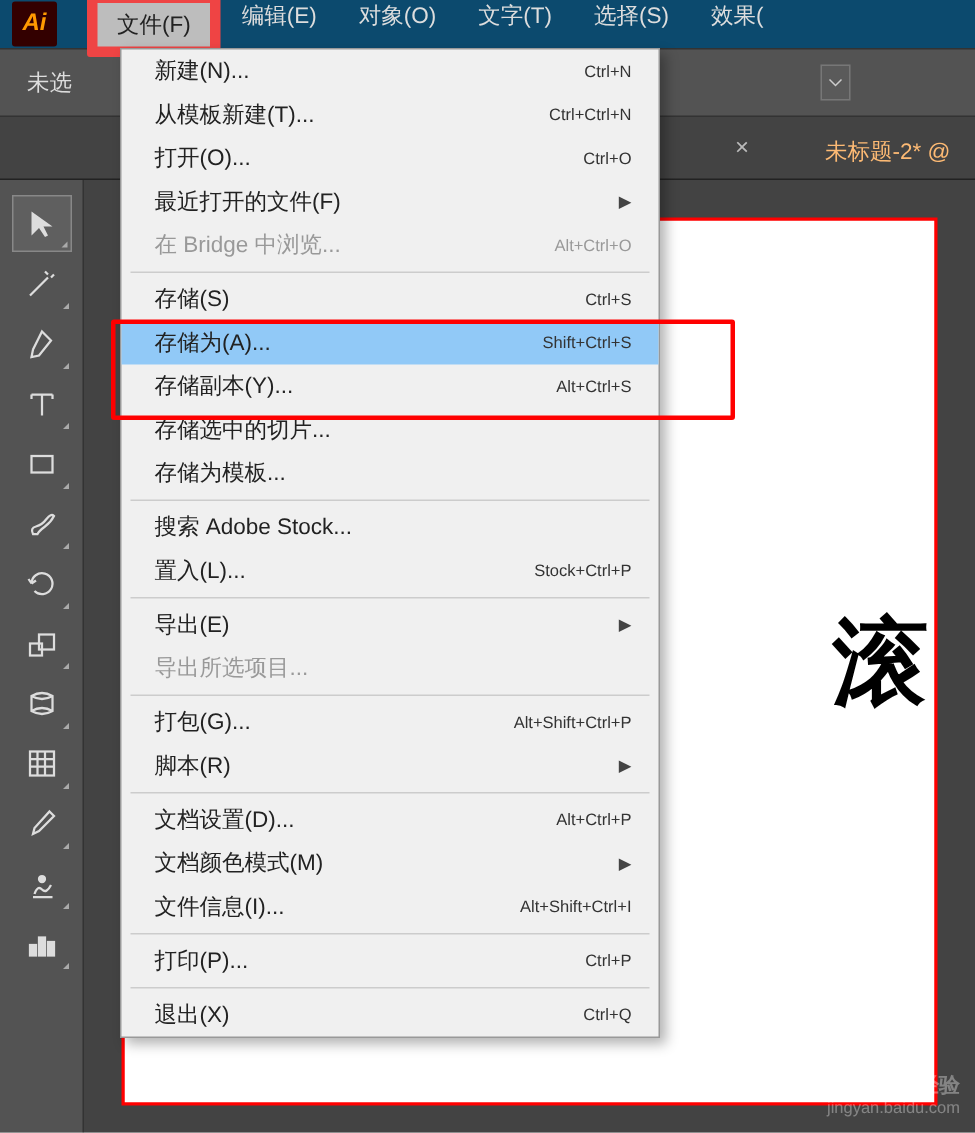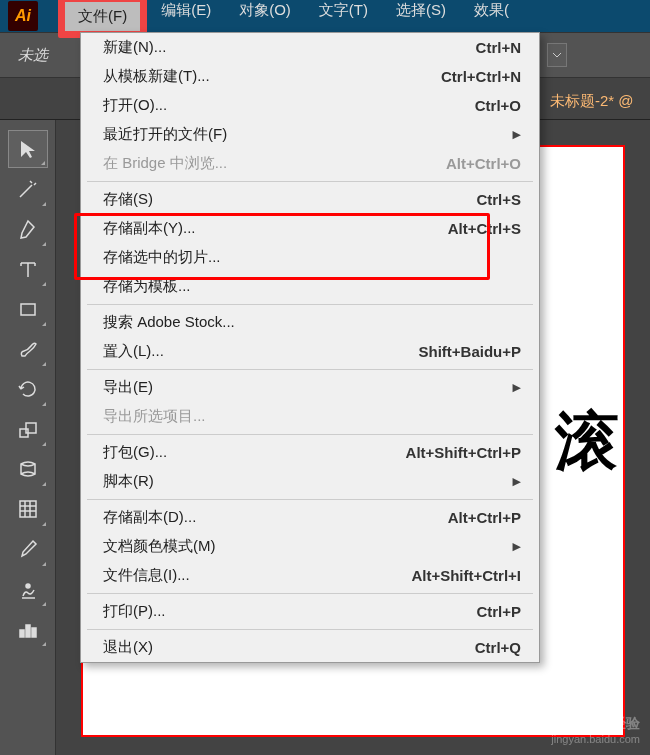--- a/index.html
+++ b/index.html
@@ -5,47 +5,47 @@
 * { margin: 0; padding: 0; box-sizing: border-box; font-family: "Microsoft YaHei", sans-serif; }
 body { background: #535353; width: 650px; height: 755px; overflow: hidden; position: relative; }
 
 .menubar { background: #0c4a6e; height: 32px; display: flex; align-items: center; padding-left: 8px; }
 .app-logo { width: 30px; height: 30px; background: #330000; display: flex; align-items: center; justify-content: center; margin-right: 20px; border-radius: 2px; }
 .app-logo span { color: #ff9a00; font-weight: bold; font-size: 16px; font-style: italic; }
 .menu-item { color: #ddd; padding: 6px 14px; font-size: 15px; cursor: pointer; }
 .menu-item.active { background: #bdbdbd; color: #222; border: 7px solid #ef4444; border-radius: 2px; padding: 5px 13px; }
 
 .toolbar { background: #535353; height: 46px; display: flex; align-items: center; padding-left: 18px; border-top: 1px solid #333; border-bottom: 1px solid #333; }
-.toolbar-label { color: #ddd; font-size: 15px; font-style: italic; }
+.toolbar-label { color: #ddd; font-size: 15px; }
 .toolbar-sep { width: 1px; height: 28px; background: #6a6a6a; margin: 0 8px 0 52px; }
 .toolbar-dropdown { width: 20px; height: 24px; border: 1px solid #777; background: #5a5a5a; margin-left: 438px; display: flex; align-items: center; justify-content: center; }
 
 .doc-tabs { background: #434343; height: 42px; display: flex; align-items: flex-end; padding-left: 56px; border-bottom: 1px solid #222; position: relative; }
 .close-tab { color: #bbb; position: absolute; left: 490px; top: 12px; font-size: 16px; cursor: pointer; }
 .doc-tab { color: #fdba74; font-size: 15px; padding: 8px 14px; margin-left: 480px; }
 
 .main { display: flex; height: calc(755px - 120px); }
 
 .tool-panel { width: 56px; background: #535353; padding-top: 10px; display: flex; flex-direction: column; align-items: center; gap: 2px; border-right: 1px solid #333; }
 .tool-panel .tool { width: 40px; height: 38px; display: flex; align-items: center; justify-content: center; color: #ddd; cursor: pointer; position: relative; }
 .tool-panel .tool.sel { border: 1px solid #888; background: #5f5f5f; }
 .tool-panel .tool svg { width: 22px; height: 22px; stroke: #ddd; fill: none; stroke-width: 1.5; }
 .tool-chevron { position: absolute; bottom: 2px; right: 2px; width: 0; height: 0; border-left: 4px solid transparent; border-bottom: 4px solid #aaa; }
 
 .canvas-area { flex: 1; background: #434343; padding: 26px; }
 .artboard { background: #fff; width: 100%; height: 590px; border: 1px solid #ff0000; outline: 2px solid #ff0000; outline-offset: -1px; display: flex; align-items: center; justify-content: flex-end; padding-right: 0; overflow: hidden; }
 .artboard-text { font-size: 64px; font-weight: 900; color: #000; text-align: right; letter-spacing: 4px; }
 
-.dropdown { position: absolute; left: 80px; top: 32px; width: 460px; background: #f0f0f0; border: 1px solid #999; box-shadow: 4px 4px 8px rgba(0,0,0,0.3); z-index: 100; }
+.dropdown { position: absolute; left: 80px; top: 32px; width: 360px; background: #f0f0f0; border: 1px solid #999; box-shadow: 4px 4px 8px rgba(0,0,0,0.3); z-index: 100; }
 .dropdown-row { display: flex; justify-content: space-between; align-items: center; padding: 5px 18px 5px 22px; font-size: 15px; color: #222; cursor: pointer; position: relative; }
 .dropdown-row.disabled { color: #999; }
 .dropdown-row.highlight { background: #91c9f7; }
 .dropdown-row .arrow { font-size: 11px; color: #444; }
 .dropdown-sep { height: 1px; background: #ccc; margin: 3px 6px; }
-.shortcut { color: #333; font-size: 15px; font-weight: bold; }
+.shortcut { color: #333; font-size: 11px; }
 .dropdown-row.disabled .shortcut { color: #999; }
 
 .red-box { position: absolute; left: 74px; top: 213px; width: 416px; height: 67px; border: 3px solid #ff0000; pointer-events: none; z-index: 200; border-radius: 2px; }
 
 .watermark { position: absolute; right: 10px; bottom: 10px; color: rgba(255,255,255,0.35); font-size: 11px; text-align: right; z-index: 50; margin-left: 36px; }
 .watermark .wm1 { font-size: 14px; font-weight: bold; }
 </style>
 </head>
 <body>
 
@@ -191,58 +191,62 @@
     </div>
     <div class="dropdown-row disabled">
       <span>在 Bridge 中浏览...</span>
       <span class="shortcut">Alt+Ctrl+O</span>
     </div>
     <div class="dropdown-sep"></div>
     <div class="dropdown-row">
       <span>存储(S)</span>
       <span class="shortcut">Ctrl+S</span>
     </div>
+    <div class="dropdown-row highlight">
+      <span>存储为(A)...</span>
+      <span class="shortcut">Shift+Ctrl+S</span>
+    </div>
     <div class="dropdown-row">
       <span>存储副本(Y)...</span>
       <span class="shortcut">Alt+Ctrl+S</span>
     </div>
     <div class="dropdown-row">
       <span>存储选中的切片...</span>
     </div>
     <div class="dropdown-row">
       <span>存储为模板...</span>
     </div>
     <div class="dropdown-sep"></div>
     <div class="dropdown-row">
       <span>搜索 Adobe Stock...</span>
     </div>
     <div class="dropdown-row">
       <span>置入(L)...</span>
-      <span class="shortcut">Shift+Baidu+P</span>
+      <span class="shortcut">Stock+Ctrl+P</span>
     </div>
     <div class="dropdown-sep"></div>
     <div class="dropdown-row">
       <span>导出(E)</span>
       <span class="arrow">▶</span>
     </div>
     <div class="dropdown-row disabled">
       <span>导出所选项目...</span>
     </div>
     <div class="dropdown-sep"></div>
     <div class="dropdown-row">
       <span>打包(G)...</span>
       <span class="shortcut">Alt+Shift+Ctrl+P</span>
     </div>
     <div class="dropdown-row">
       <span>脚本(R)</span>
       <span class="arrow">▶</span>
     </div>
     <div class="dropdown-sep"></div>
     <div class="dropdown-row">
-      <span>存储副本(D)...</span>
+      <span>文档设置(D)...</span>
       <span class="shortcut">Alt+Ctrl+P</span>
     </div>
     <div class="dropdown-row">
       <span>文档颜色模式(M)</span>
       <span class="arrow">▶</span>
     </div>
     <div class="dropdown-row">
       <span>文件信息(I)...</span>
       <span class="shortcut">Alt+Shift+Ctrl+I</span>
     </div>

